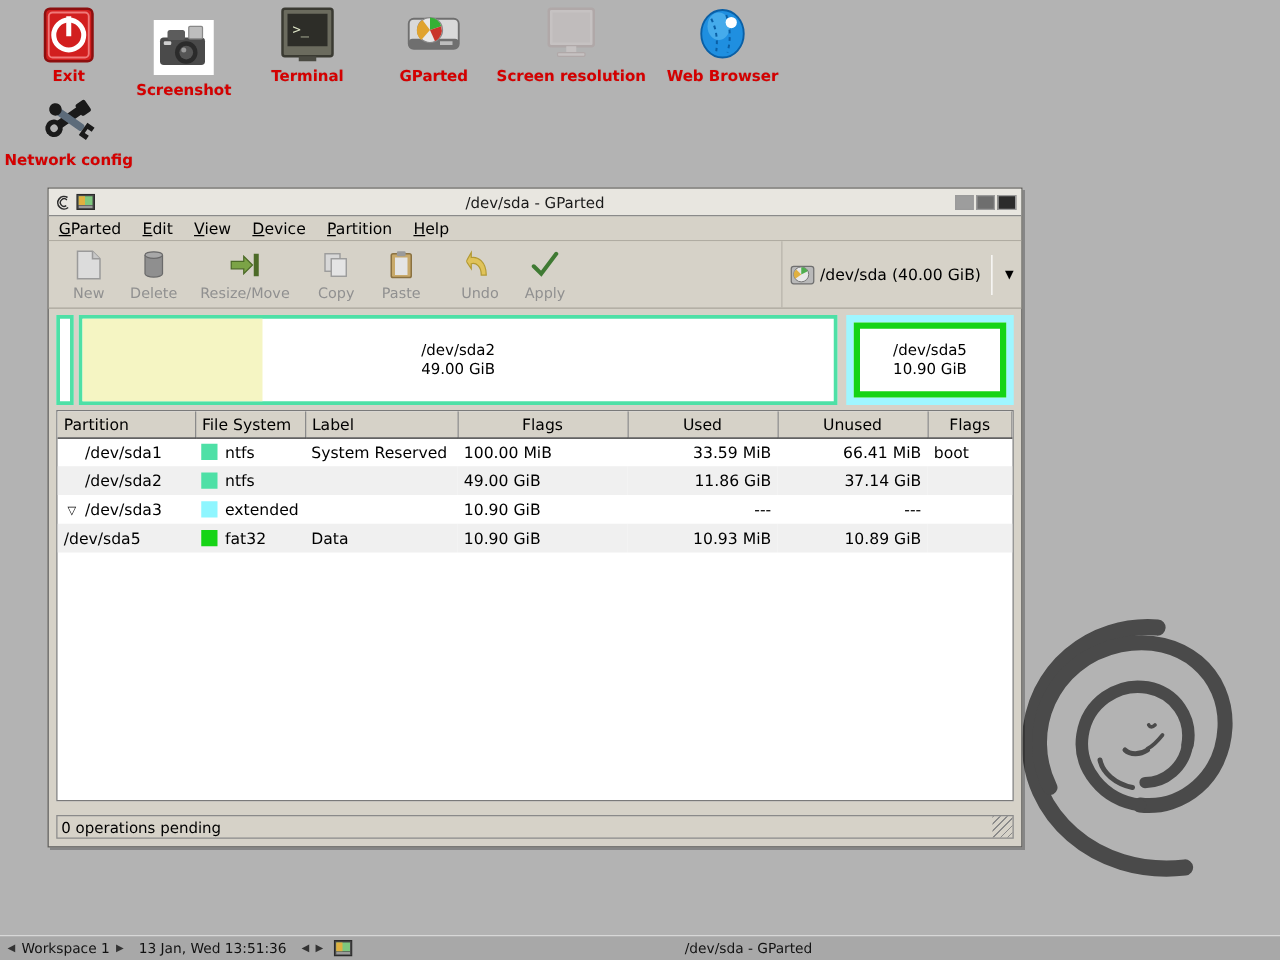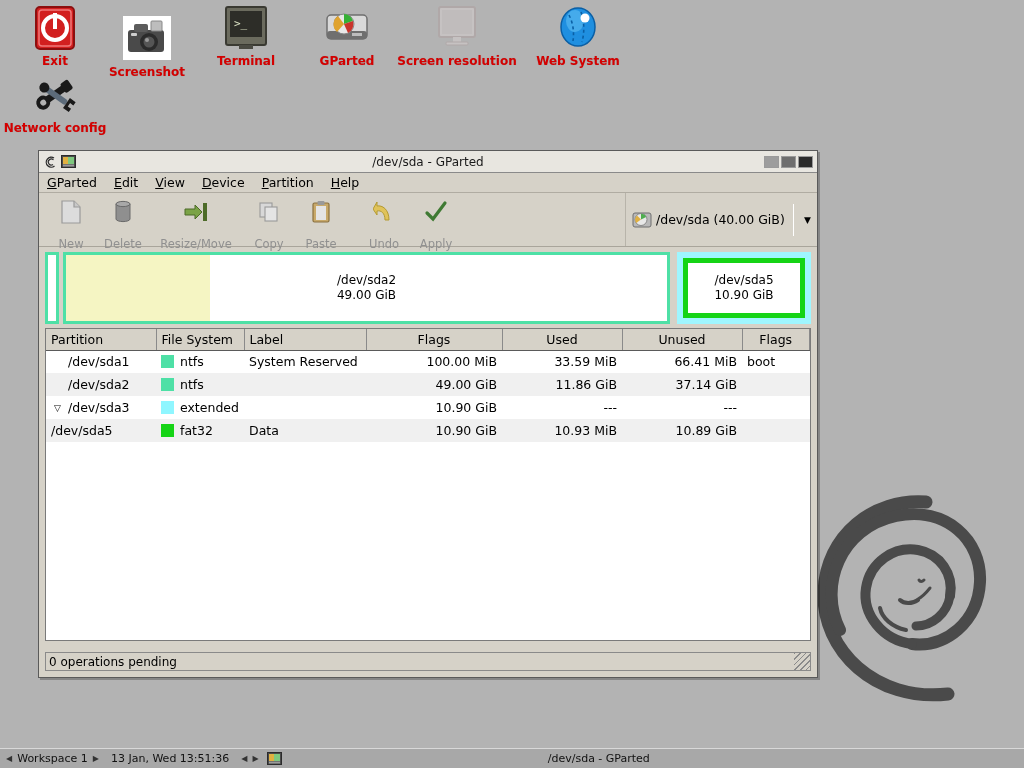--- a/index.html
+++ b/index.html
@@ -69,21 +69,21 @@
   .menubar .mi { cursor: default; }
   .menubar .mi u { text-decoration: underline; }
 
   .toolbar {
     height: 54px; background: #d6d2c8; display: flex; align-items: stretch;
     border-bottom: 1px solid #a9a59b;
   }
   .tb-left { display: flex; align-items: flex-start; padding: 4px 0 0 6px; flex: 1; }
   .tool {
     width: 52px; display: flex; flex-direction: column; align-items: center;
-    justify-content: flex-start; gap: 12px; padding-top: 2px;
+    justify-content: flex-start; gap: 2px; padding-top: 2px;
   }
   .tool .ticon { height: 26px; display: flex; align-items: center; justify-content: center; }
   .tool .tlbl { font-size: 11.5px; color: #909090; }
   .tsep { width: 1px; background: #b8b4aa; margin: 6px 5px 12px 5px; }
 
   .device-sel {
     width: 192px; border-left: 1px solid #b8b4aa;
     display: flex; align-items: center; padding: 0 6px;
     gap: 4px; font-size: 12.5px; color: #000;
   }
@@ -138,21 +138,21 @@
   }
   table.ptable thead th.left { text-align: left; }
   table.ptable thead th.center { text-align: center; }
   table.ptable tbody td {
     height: 23px; padding: 0 5px; color: #000; border: none;
   }
   tbody tr.alt { background: #f0f0f0; }
   .c-part { width: 110px; }
   .c-fs   { width: 88px; }
   .c-label{ width: 122px; }
-  .c-size { width: 136px; text-align: right; }
+  .c-size { width: 136px; text-align: left; }
   .c-used { width: 120px; text-align: right; }
   .c-unused{ width: 120px; text-align: right; }
   .c-flags{ text-align: left; }
   .swatch {
     display:inline-block; width: 13px; height: 13px; vertical-align: -2px;
     margin-right: 6px;
   }
   .partname { display: inline-block; }
   .indent1 { padding-left: 22px; }
   .expander {
@@ -281,21 +281,21 @@
       <div class="glyph">
         <svg width="46" height="46" viewBox="0 0 46 46">
           <ellipse cx="23" cy="22" rx="17" ry="19" fill="#1f8fe0"></ellipse>
           <ellipse cx="23" cy="22" rx="17" ry="19" fill="none" stroke="#0a5fa5" stroke-width="1.5"></ellipse>
           <ellipse cx="20" cy="16" rx="9" ry="11" fill="#55b7f0" opacity=".7"></ellipse>
           <path d="M14 10 Q 20 22 18 36" stroke="#0a5fa5" stroke-width="1.6" fill="none" stroke-dasharray="3 3"></path>
           <path d="M26 7 Q 31 22 27 37" stroke="#0a5fa5" stroke-width="1.6" fill="none" stroke-dasharray="3 3"></path>
           <circle cx="30" cy="13" r="4.5" fill="#ffffff"></circle>
         </svg>
       </div>
-      <div class="lbl">Web System</div>
+      <div class="lbl">Web Browser</div>
     </div>
 
     <div class="desk-icon" style="left:-5px; top:69px; width:120px;">
       <div class="glyph">
         <svg width="52" height="46" viewBox="0 0 52 46">
           <g transform="rotate(-35 26 23)">
             <rect x="10" y="19" width="30" height="7" rx="2" fill="#1a1a1a"></rect>
             <circle cx="12" cy="22.5" r="7" fill="#1a1a1a"></circle>
             <circle cx="12" cy="22.5" r="3" fill="#b3b3b3"></circle>
             <rect x="36" y="17" width="9" height="11" rx="2" fill="#1a1a1a"></rect>

